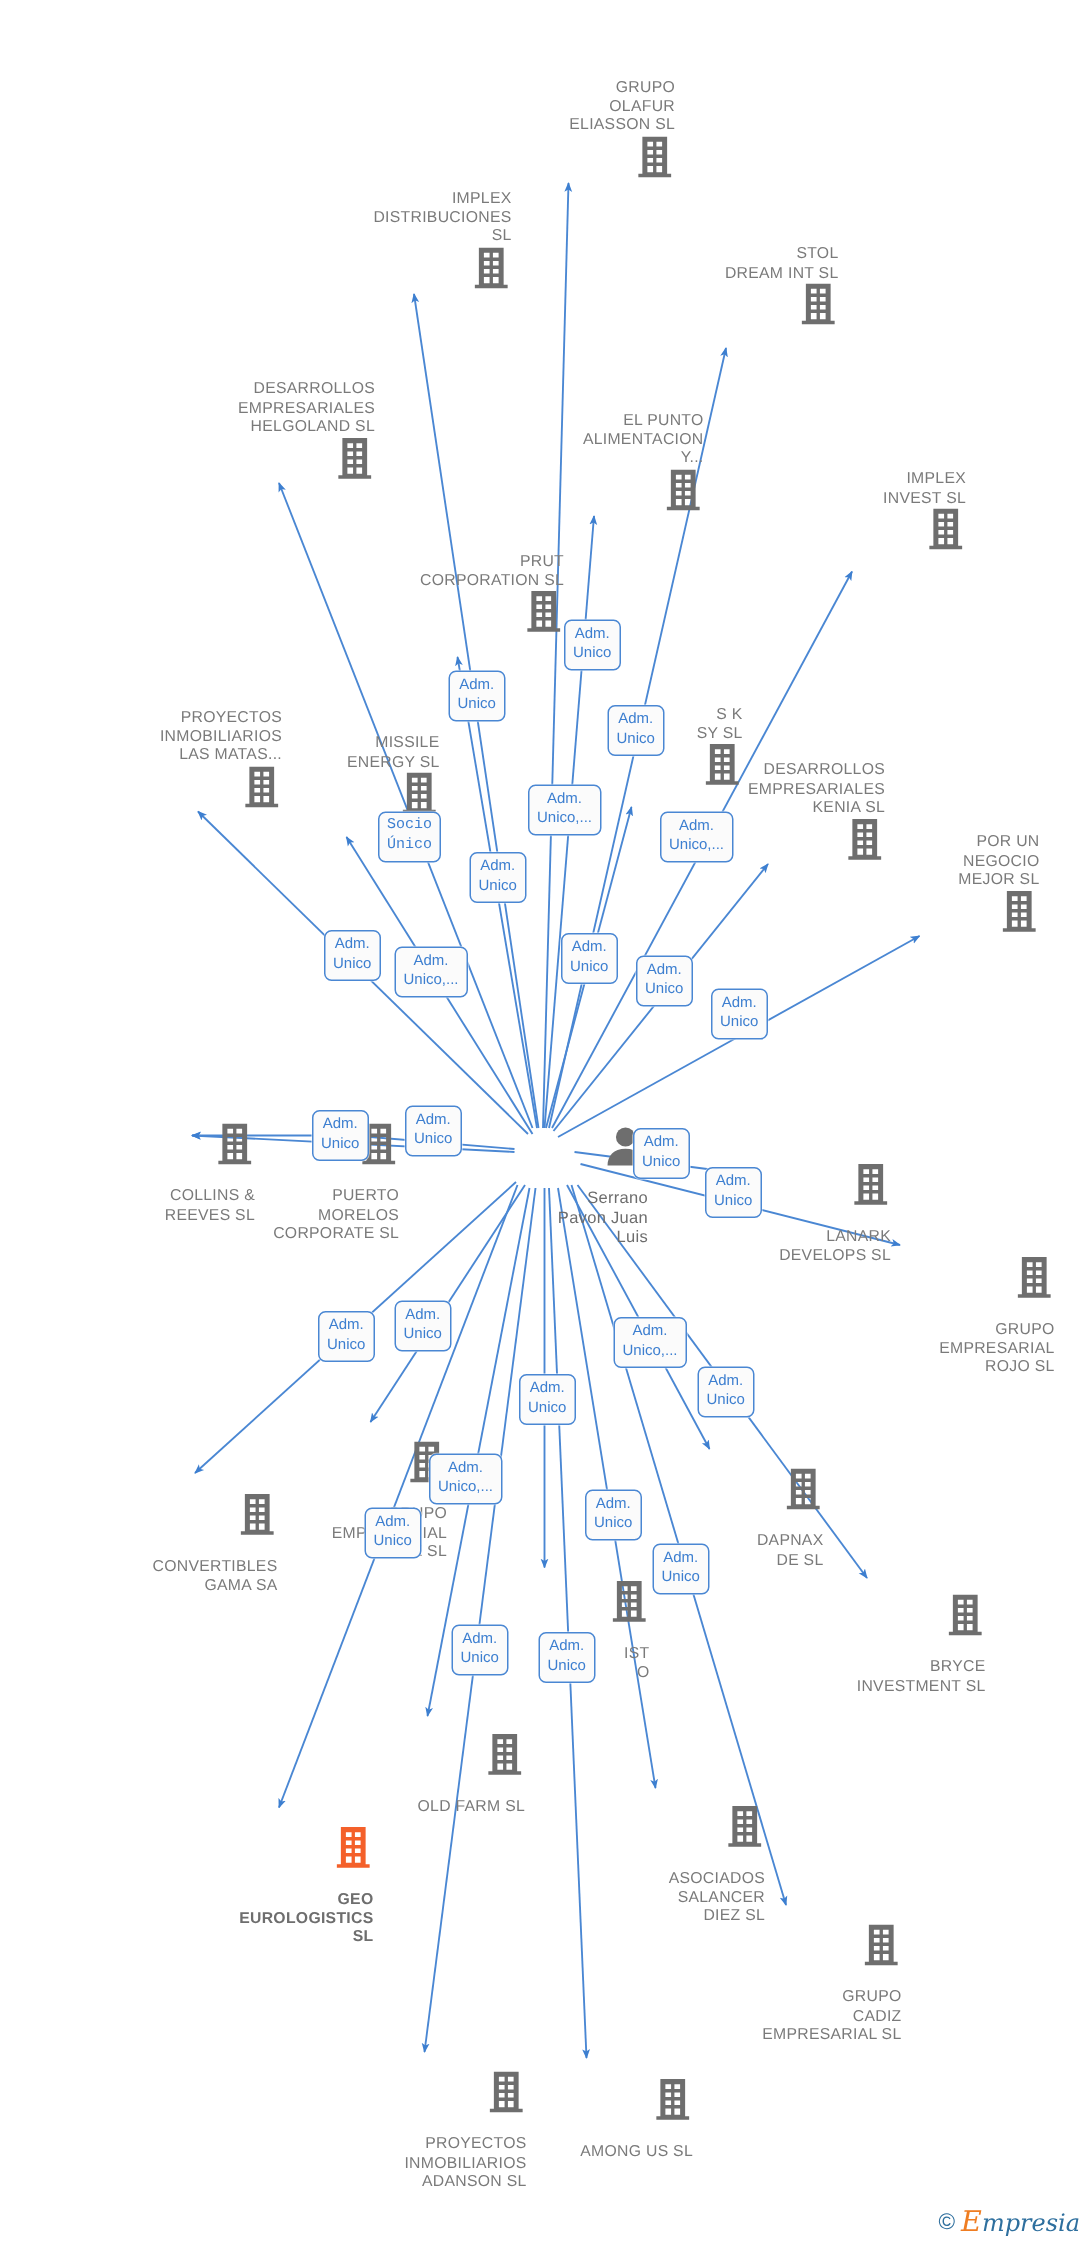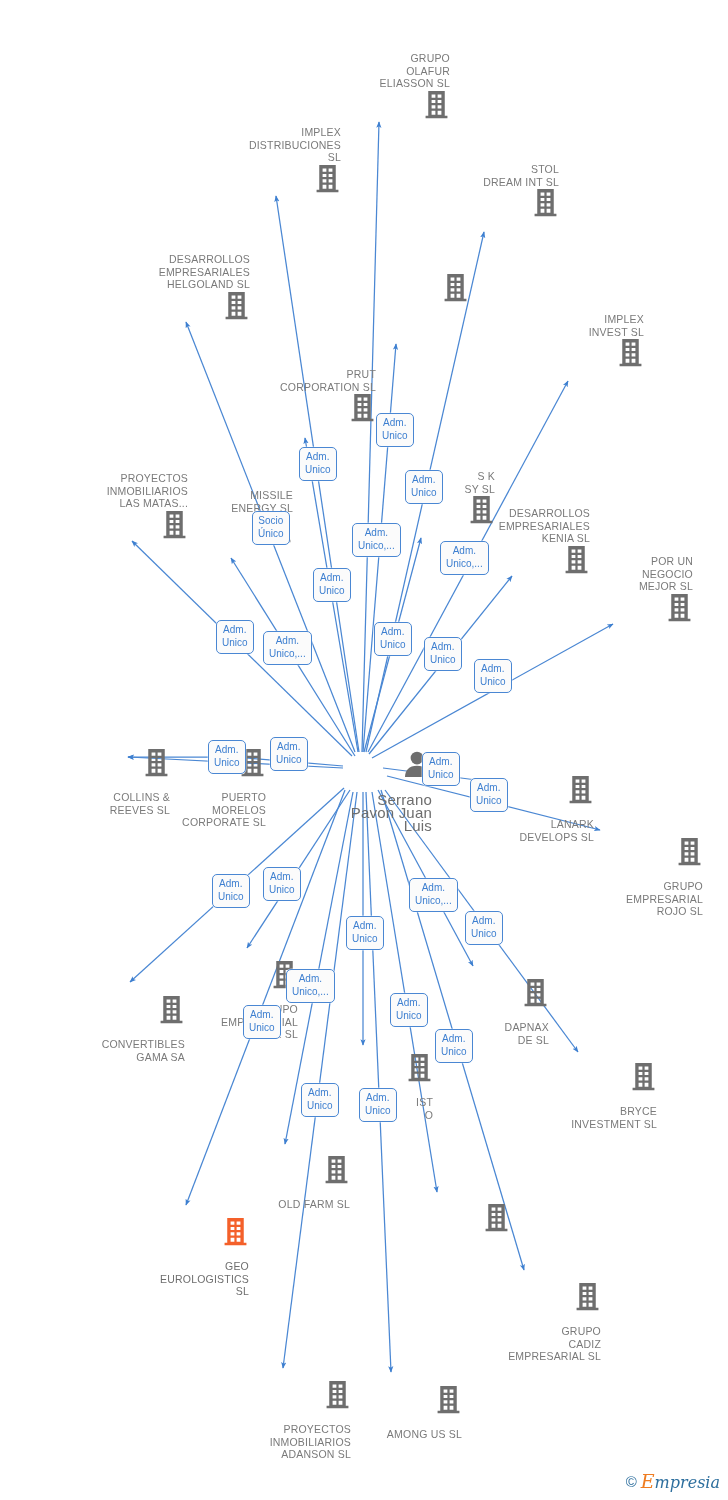--- a/index.html
+++ b/index.html
@@ -37,22 +37,22 @@
   .node .label{
     display:block;
     font-size:10.5px;
     line-height:12.5px;
     color:#7a7a7a;
     letter-spacing:.2px;
     margin-top:13px;
     white-space:pre-line;
   }
   .node.label-above .label{margin-top:0;margin-bottom:1px;}
-  .node.focus .label{color:#6e6e6e;font-weight:normal;}
-  .node.person .label{color:#6d6d6d;font-size:15px;line-height:13px;}
+  .node.focus .label{color:#6e6e6e;font-weight:bold;}
+  .node.person .label{color:#6d6d6d;font-size:11px;line-height:13px;}
   
   .badge{
     position:absolute;
     z-index:6;
     box-sizing:border-box;
     background:#fbfbfb;
     border:1.6px solid #4a87d3;
     border-radius:5px;
     color:#3d7fd0;
     font-size:10px;
@@ -152,20 +152,23 @@
       </div>
       <div class="node label-above" style="left: 180px; top: 253px;">
         <span class="label">DESARROLLOS
 EMPRESARIALES
 HELGOLAND SL</span>
         <span class="glyph"><svg width="27" height="29" viewBox="0 0 24 26">
             <path fill="#6e6e6e" d="M4.6 0 H19.4 V22.2 H21.8 V24.4 H2.2 V22.2 H4.6 ZM7.6 3.2 H11.0 V6.0 H7.6 Z M13.0 3.2 H16.4 V6.0 H13.0 ZM7.6 8.0 H11.0 V10.8 H7.6 Z M13.0 8.0 H16.4 V10.8 H13.0 ZM7.6 12.8 H11.0 V15.6 H7.6 Z M13.0 12.8 H16.4 V15.6 H13.0 ZM7.6 17.6 H11.0 V21.4 H7.6 Z M13.0 17.6 H16.4 V21.4 H13.0 Z" fill-rule="evenodd"></path>
           </svg></span>
       </div>
       <div class="node label-above" style="left: 399px; top: 274px;">
+        <span class="label">EL PUNTO
+ALIMENTACION
+Y...</span>
         <span class="glyph"><svg width="27" height="29" viewBox="0 0 24 26">
             <path fill="#6e6e6e" d="M4.6 0 H19.4 V22.2 H21.8 V24.4 H2.2 V22.2 H4.6 ZM7.6 3.2 H11.0 V6.0 H7.6 Z M13.0 3.2 H16.4 V6.0 H13.0 ZM7.6 8.0 H11.0 V10.8 H7.6 Z M13.0 8.0 H16.4 V10.8 H13.0 ZM7.6 12.8 H11.0 V15.6 H7.6 Z M13.0 12.8 H16.4 V15.6 H13.0 ZM7.6 17.6 H11.0 V21.4 H7.6 Z M13.0 17.6 H16.4 V21.4 H13.0 Z" fill-rule="evenodd"></path>
           </svg></span>
       </div>
       <div class="node label-above" style="left: 574px; top: 313px;">
         <span class="label">IMPLEX
 INVEST  SL</span>
         <span class="glyph"><svg width="27" height="29" viewBox="0 0 24 26">
             <path fill="#6e6e6e" d="M4.6 0 H19.4 V22.2 H21.8 V24.4 H2.2 V22.2 H4.6 ZM7.6 3.2 H11.0 V6.0 H7.6 Z M13.0 3.2 H16.4 V6.0 H13.0 ZM7.6 8.0 H11.0 V10.8 H7.6 Z M13.0 8.0 H16.4 V10.8 H13.0 ZM7.6 12.8 H11.0 V15.6 H7.6 Z M13.0 12.8 H16.4 V15.6 H13.0 ZM7.6 17.6 H11.0 V21.4 H7.6 Z M13.0 17.6 H16.4 V21.4 H13.0 Z" fill-rule="evenodd"></path>
           </svg></span>
@@ -292,20 +295,23 @@
             <path fill="#f4602a" d="M4.6 0 H19.4 V22.2 H21.8 V24.4 H2.2 V22.2 H4.6 ZM7.6 3.2 H11.0 V6.0 H7.6 Z M13.0 3.2 H16.4 V6.0 H13.0 ZM7.6 8.0 H11.0 V10.8 H7.6 Z M13.0 8.0 H16.4 V10.8 H13.0 ZM7.6 12.8 H11.0 V15.6 H7.6 Z M13.0 12.8 H16.4 V15.6 H13.0 ZM7.6 17.6 H11.0 V21.4 H7.6 Z M13.0 17.6 H16.4 V21.4 H13.0 Z" fill-rule="evenodd"></path>
           </svg></span>
         <span class="label">GEO
 EUROLOGISTICS
 SL</span>
       </div>
       <div class="node" style="left: 440px; top: 1204px;">
         <span class="glyph"><svg width="27" height="29" viewBox="0 0 24 26">
             <path fill="#6e6e6e" d="M4.6 0 H19.4 V22.2 H21.8 V24.4 H2.2 V22.2 H4.6 ZM7.6 3.2 H11.0 V6.0 H7.6 Z M13.0 3.2 H16.4 V6.0 H13.0 ZM7.6 8.0 H11.0 V10.8 H7.6 Z M13.0 8.0 H16.4 V10.8 H13.0 ZM7.6 12.8 H11.0 V15.6 H7.6 Z M13.0 12.8 H16.4 V15.6 H13.0 ZM7.6 17.6 H11.0 V21.4 H7.6 Z M13.0 17.6 H16.4 V21.4 H13.0 Z" fill-rule="evenodd"></path>
           </svg></span>
+        <span class="label">ASOCIADOS
+SALANCER
+DIEZ SL</span>
       </div>
       <div class="node" style="left: 531px; top: 1283px;">
         <span class="glyph"><svg width="27" height="29" viewBox="0 0 24 26">
             <path fill="#6e6e6e" d="M4.6 0 H19.4 V22.2 H21.8 V24.4 H2.2 V22.2 H4.6 ZM7.6 3.2 H11.0 V6.0 H7.6 Z M13.0 3.2 H16.4 V6.0 H13.0 ZM7.6 8.0 H11.0 V10.8 H7.6 Z M13.0 8.0 H16.4 V10.8 H13.0 ZM7.6 12.8 H11.0 V15.6 H7.6 Z M13.0 12.8 H16.4 V15.6 H13.0 ZM7.6 17.6 H11.0 V21.4 H7.6 Z M13.0 17.6 H16.4 V21.4 H13.0 Z" fill-rule="evenodd"></path>
           </svg></span>
         <span class="label">GRUPO
 CADIZ
 EMPRESARIAL SL</span>
       </div>
       <div class="node" style="left: 281px; top: 1381px;">
@@ -332,21 +338,21 @@
 Luis</span>
       </div>
     </div>
   <div id="badges">
       <div class="badge" style="left: 376px; top: 413px;">Adm.
 Unico</div>
       <div class="badge" style="left: 299px; top: 447px;">Adm.
 Unico</div>
       <div class="badge" style="left: 405px; top: 470px;">Adm.
 Unico</div>
-      <div class="badge" style="left: 252px; top: 511px;">Socio
+      <div class="badge" style="left: 252px; top: 541px; font-family: Liberation Mono, monospace;">Socio
 Único</div>
       <div class="badge" style="left: 352px; top: 523px;">Adm.
 Unico,...</div>
       <div class="badge" style="left: 440px; top: 541px;">Adm.
 Unico,...</div>
       <div class="badge" style="left: 313px; top: 568px;">Adm.
 Unico</div>
       <div class="badge" style="left: 216px; top: 620px;">Adm.
 Unico</div>
       <div class="badge" style="left: 263px; top: 631px;">Adm.

